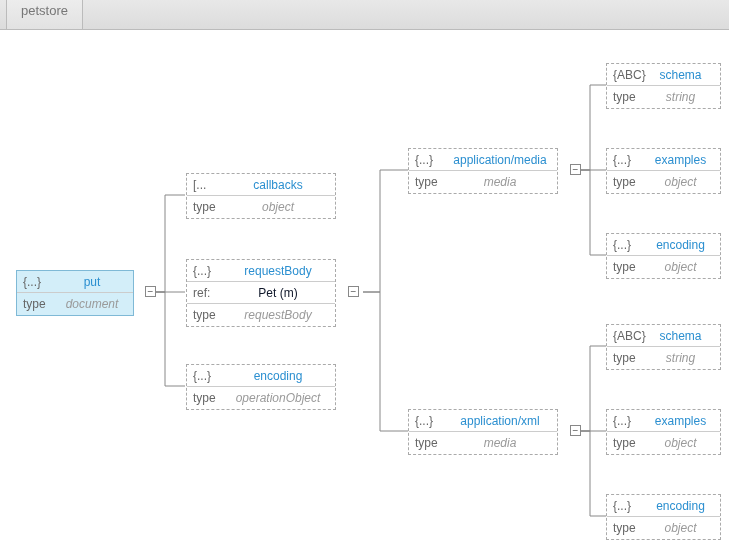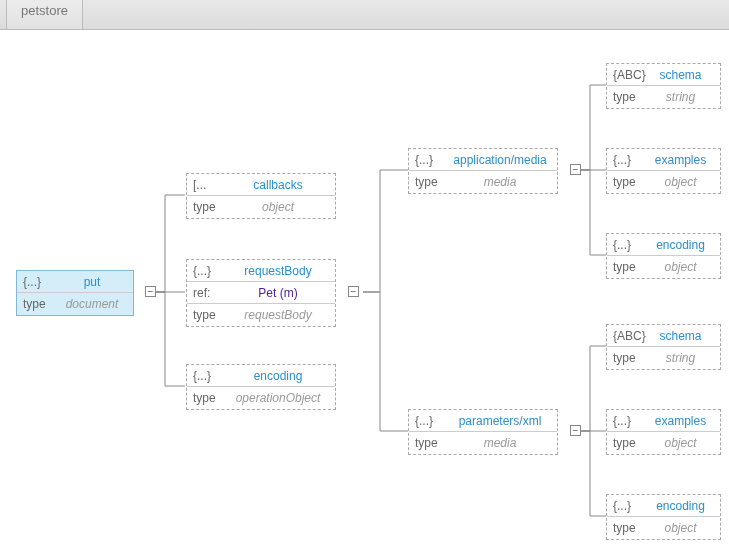--- a/index.html
+++ b/index.html
@@ -82,21 +82,21 @@
     text-align: center;
     color: #9a9a9a;
     font-style: italic;
   }
   .node .row .v.link {
     color: #2b8fd0;
     font-style: normal;
     font-weight: 500;
   }
   .node .row .v.plain {
-    color: #4c1d95;
+    color: #0f172a;
     font-style: normal;
   }
   .toggle {
     position: absolute;
     width: 11px; height: 11px;
     background: #fff;
     border: 1px solid #888;
     font-size: 10px;
     line-height: 9px;
     text-align: center;
@@ -202,21 +202,21 @@
     <div class="row">
       <span class="k">type</span>
       <span class="v">media</span>
     </div>
   </div>
   <div class="toggle" style="left:570px; top:134px;">−</div>
 
   <div class="node" style="left:408px; top:379px; width:150px;">
     <div class="row">
       <span class="k">{...}</span>
-      <span class="v link">parameters/xml</span>
+      <span class="v link">application/xml</span>
     </div>
     <div class="row">
       <span class="k">type</span>
       <span class="v">media</span>
     </div>
   </div>
   <div class="toggle" style="left:570px; top:395px;">−</div>
 
   <div class="node" style="left:606px; top:33px; width:115px;">
     <div class="row">

